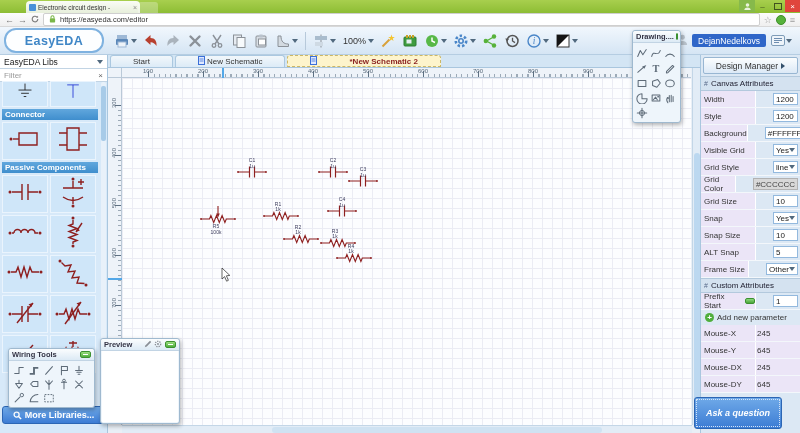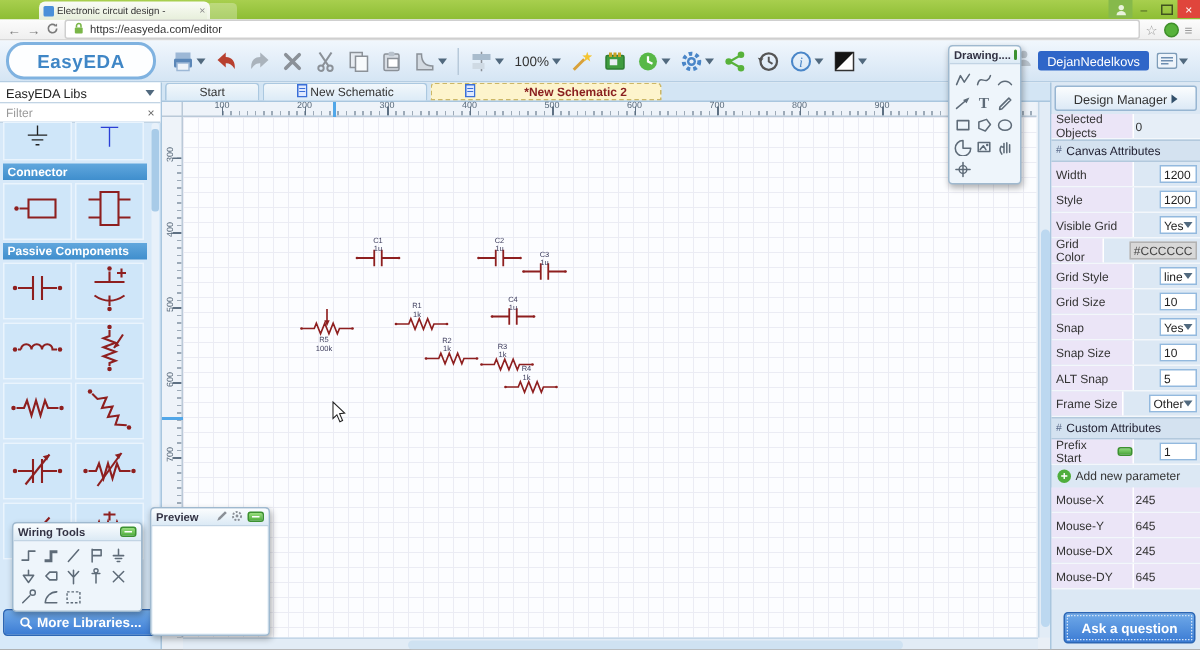--- a/index.html
+++ b/index.html
@@ -94,23 +94,23 @@
   .ibox.grey{background:#d8d8d8;border-color:#b2b2b2;color:#444;}
   .ibox.sel{justify-content:space-between;}
   .prow.plainrow .pval{background:#ebe5f7;}
   .prow.rorow .pval{background:#e6eef7;}
   .psec{height:15px;background:#d4e2f0;border-top:1px solid #b3c9dd;border-bottom:1px solid #b3c9dd;display:flex;align-items:center;gap:3px;
         padding-left:3px;font-size:8px;color:#223;box-sizing:border-box;}
   .hashicon{font-size:7px;color:#5a6b8a;}
   .addrow{height:15px;display:flex;align-items:center;gap:3px;padding-left:4px;font-size:8px;color:#333;}
   .pluscirc{width:9px;height:9px;border-radius:50%;background:#4fae3c;color:#fff;font-size:8px;line-height:9px;text-align:center;font-weight:bold;}
   .minusbadge{width:10px;height:6px;background:linear-gradient(#8cd87a,#4ba53a);border:1px solid #3c9130;border-radius:2px;box-sizing:border-box;}
-  .askbtn{position:absolute;right:3px;bottom:4px;width:88px;height:21px;background:linear-gradient(#6fa9e8,#3c7cd4);
+  .askbtn{position:absolute;right:18px;bottom:4px;width:88px;height:32px;background:linear-gradient(#6fa9e8,#3c7cd4);
           border:1px solid #2c66b4;border-radius:3px;color:#fff;font-weight:bold;font-size:9px;
-          display:flex;align-items:center;justify-content:center;outline:1px dotted #d4e4f8;outline-offset:-3px;box-sizing:border-box;}
+          display:flex;align-items:center;justify-content:center;outline:1px dotted #d4e4f8;outline-offset:-3px;box-sizing:border-box;font-style:italic;}
   
   .palette{position:absolute;background:#eef5fb;border:1px solid #9fb9cf;border-radius:3px;box-shadow:1px 2px 4px rgba(0,0,0,.3);}
   .ptitle{height:11px;display:flex;align-items:center;gap:2px;padding:0 3px;font-size:7.5px;font-weight:bold;color:#334;
           background:linear-gradient(#fbfdfe,#dceaf5);border-bottom:1px solid #c2d4e4;border-radius:3px 3px 0 0;}
   .minbtn{margin-left:auto;width:11px;height:7px;background:linear-gradient(#9ade7f,#4fae3c);border:1px solid #3c9130;border-radius:2px;position:relative;box-sizing:border-box;}
   .minbtn::after{content:"";position:absolute;left:2px;right:2px;top:2px;height:1px;background:#fff;}
   .pgrid{display:flex;flex-wrap:wrap;padding:2px;}
   .ptool{display:flex;align-items:center;justify-content:center;}
   #drawing-palette{left:632px;top:30px;width:47px;}
   #drawing-palette .ptool{width:14px;height:15px;}
@@ -586,76 +586,76 @@
         <div class="hthumb"></div>
       </div>
   </div>
 
   <div class="rpanel">
     <div class="dmbtn">
       <span>Design Manager</span>
       <span class="tri-right"></span>
     </div>
     <div id="prows">
-        <div class="prow rorow">
-          <div class="plabel">
-            <span>Selected Objects</span>
-          </div>
-          <div class="pval">
-            <span>0</span>
-          </div>
-        </div>
         <div class="psec">
           <span class="hashicon">#</span>
           <span>Canvas Attributes</span>
         </div>
         <div class="prow">
           <div class="plabel">
             <span>Width</span>
           </div>
           <div class="pval">
             <div class="ibox">1200</div>
           </div>
         </div>
         <div class="prow">
           <div class="plabel">
             <span>Style</span>
           </div>
           <div class="pval">
             <div class="ibox">1200</div>
+          </div>
+        </div>
+        <div class="prow">
+          <div class="plabel">
+            <span>Background</span>
+          </div>
+          <div class="pval">
+            <div class="ibox">#FFFFFF</div>
           </div>
         </div>
         <div class="prow">
           <div class="plabel">
             <span>Visible Grid</span>
           </div>
           <div class="pval">
             <div class="ibox sel">
               <span>Yes</span>
               <span class="caret"></span>
             </div>
           </div>
         </div>
         <div class="prow">
           <div class="plabel">
-            <span>Grid Color</span>
-          </div>
-          <div class="pval">
-            <div class="ibox grey">#CCCCCC</div>
-          </div>
-        </div>
-        <div class="prow">
-          <div class="plabel">
             <span>Grid Style</span>
           </div>
           <div class="pval">
             <div class="ibox sel">
               <span>line</span>
               <span class="caret"></span>
             </div>
+          </div>
+        </div>
+        <div class="prow">
+          <div class="plabel">
+            <span>Grid Color</span>
+          </div>
+          <div class="pval">
+            <div class="ibox grey">#CCCCCC</div>
           </div>
         </div>
         <div class="prow">
           <div class="plabel">
             <span>Grid Size</span>
           </div>
           <div class="pval">
             <div class="ibox">10</div>
           </div>
         </div>

